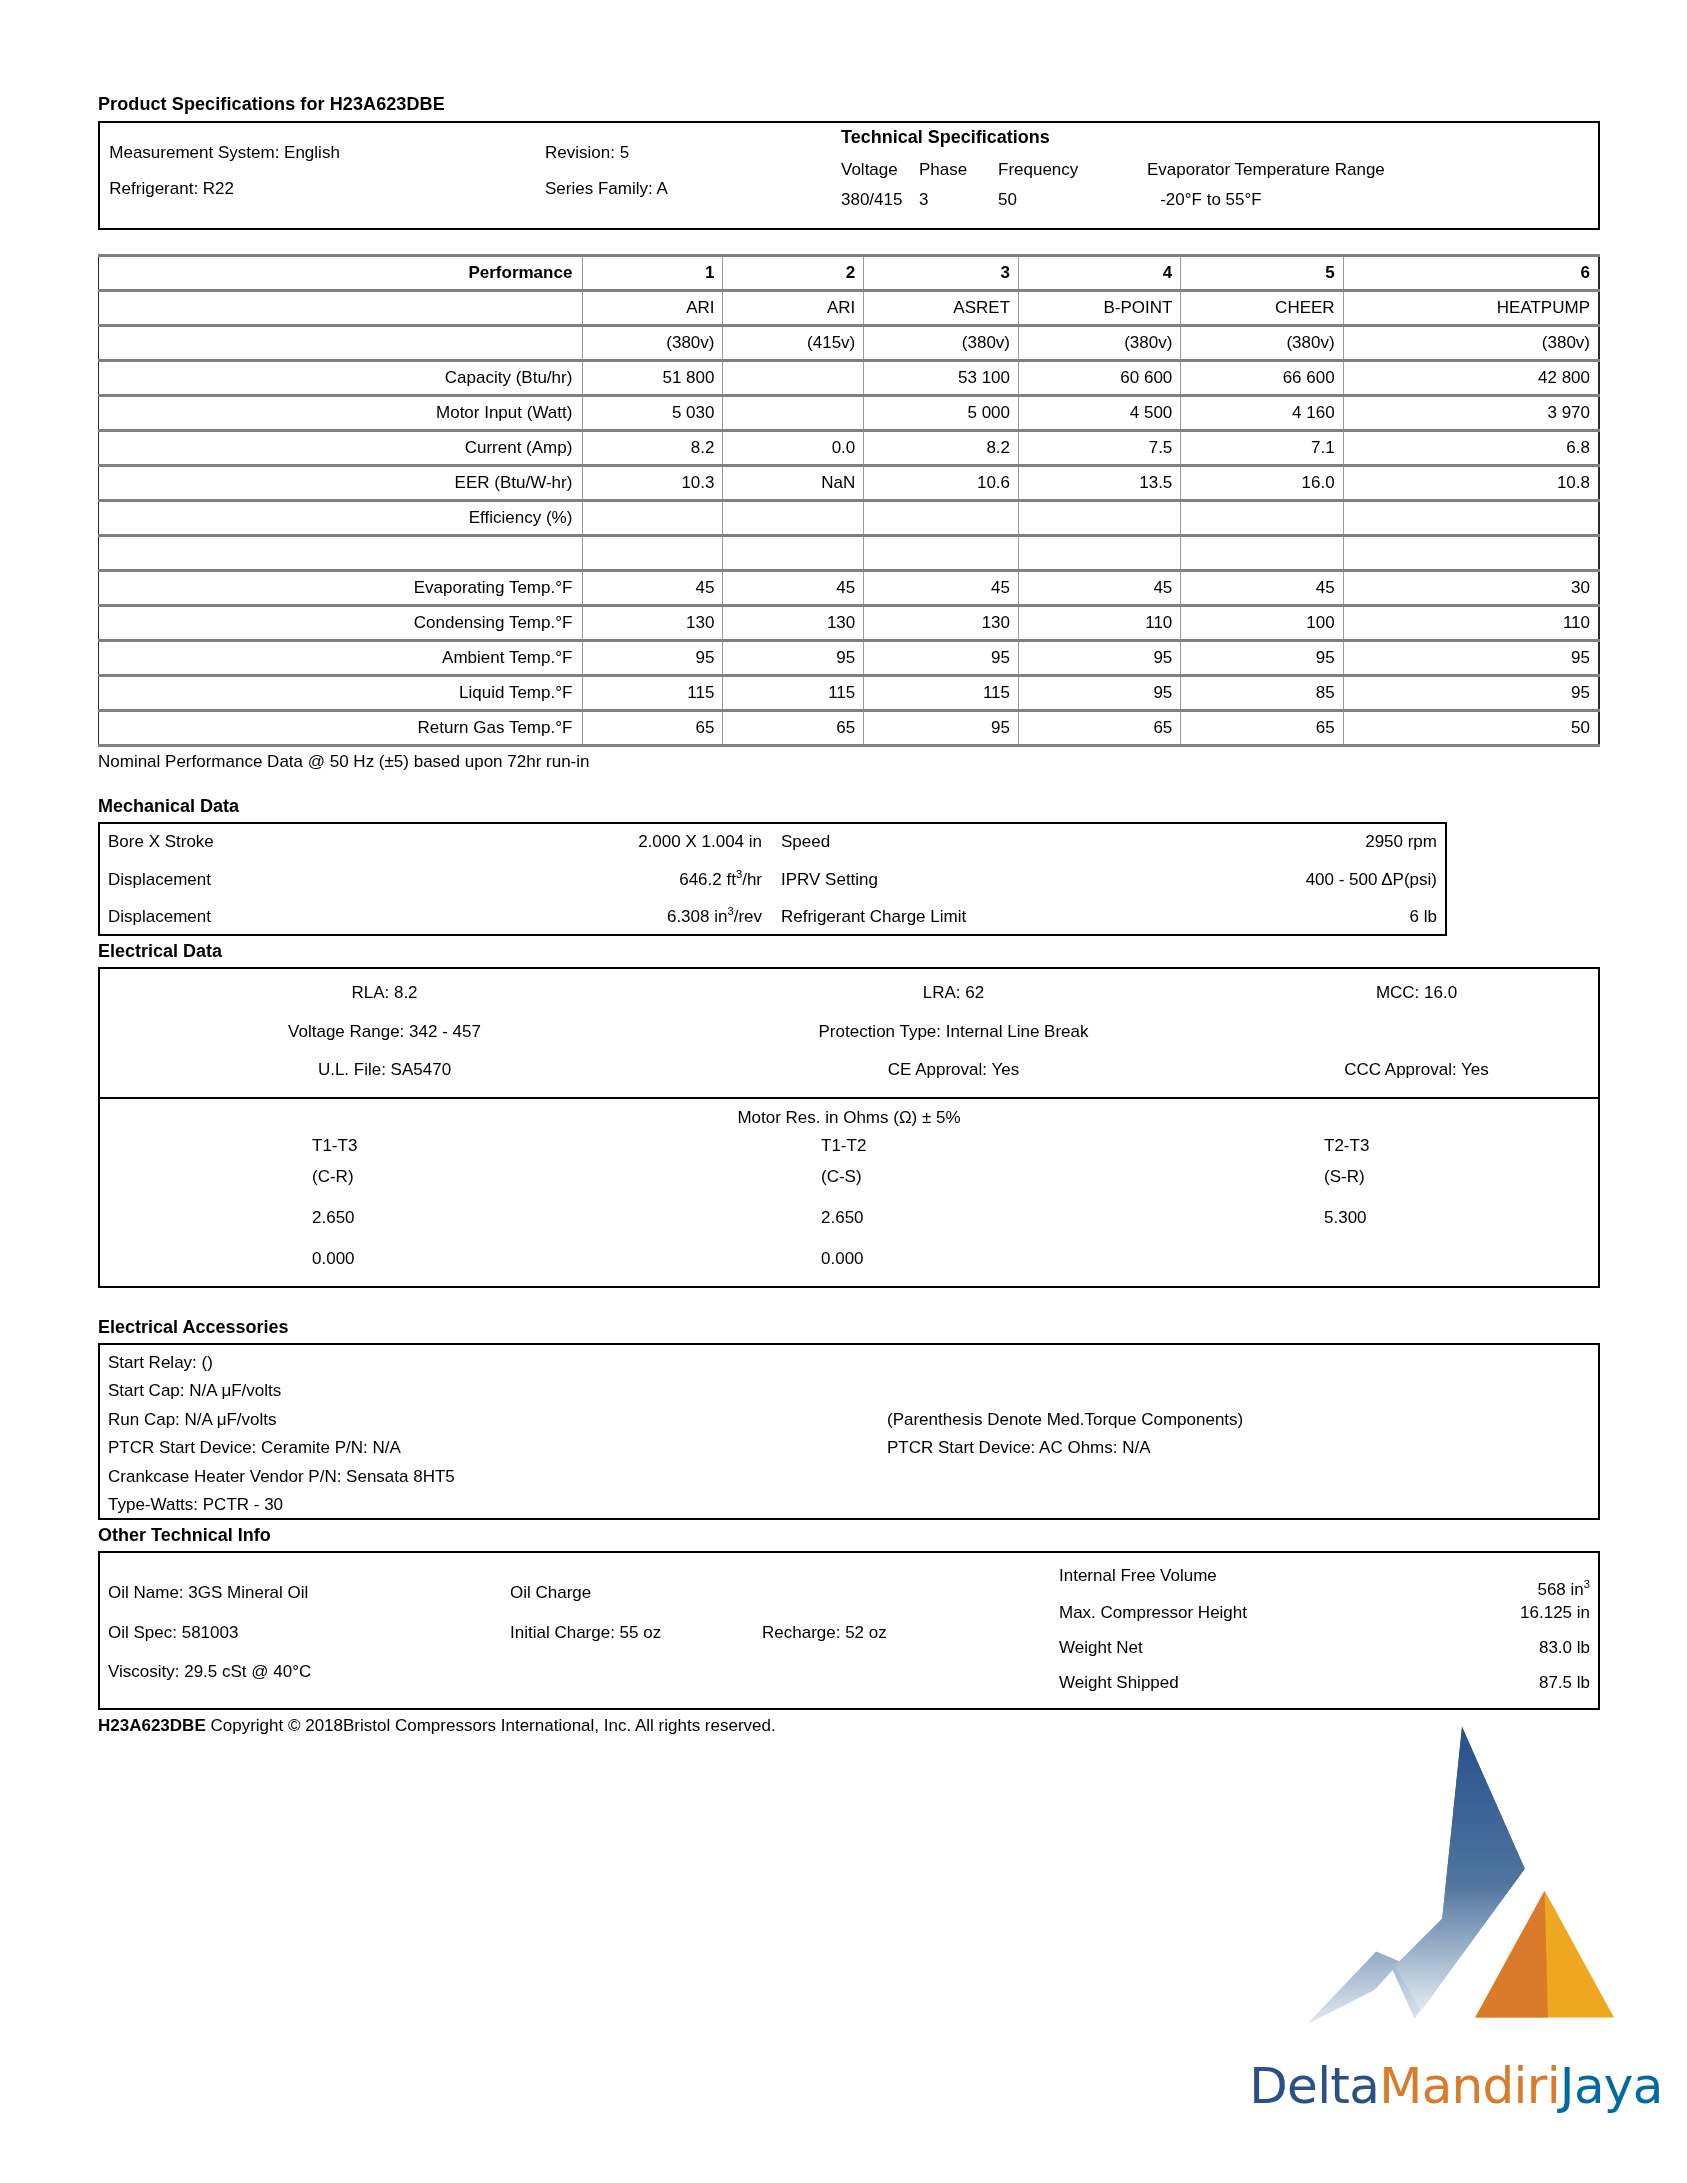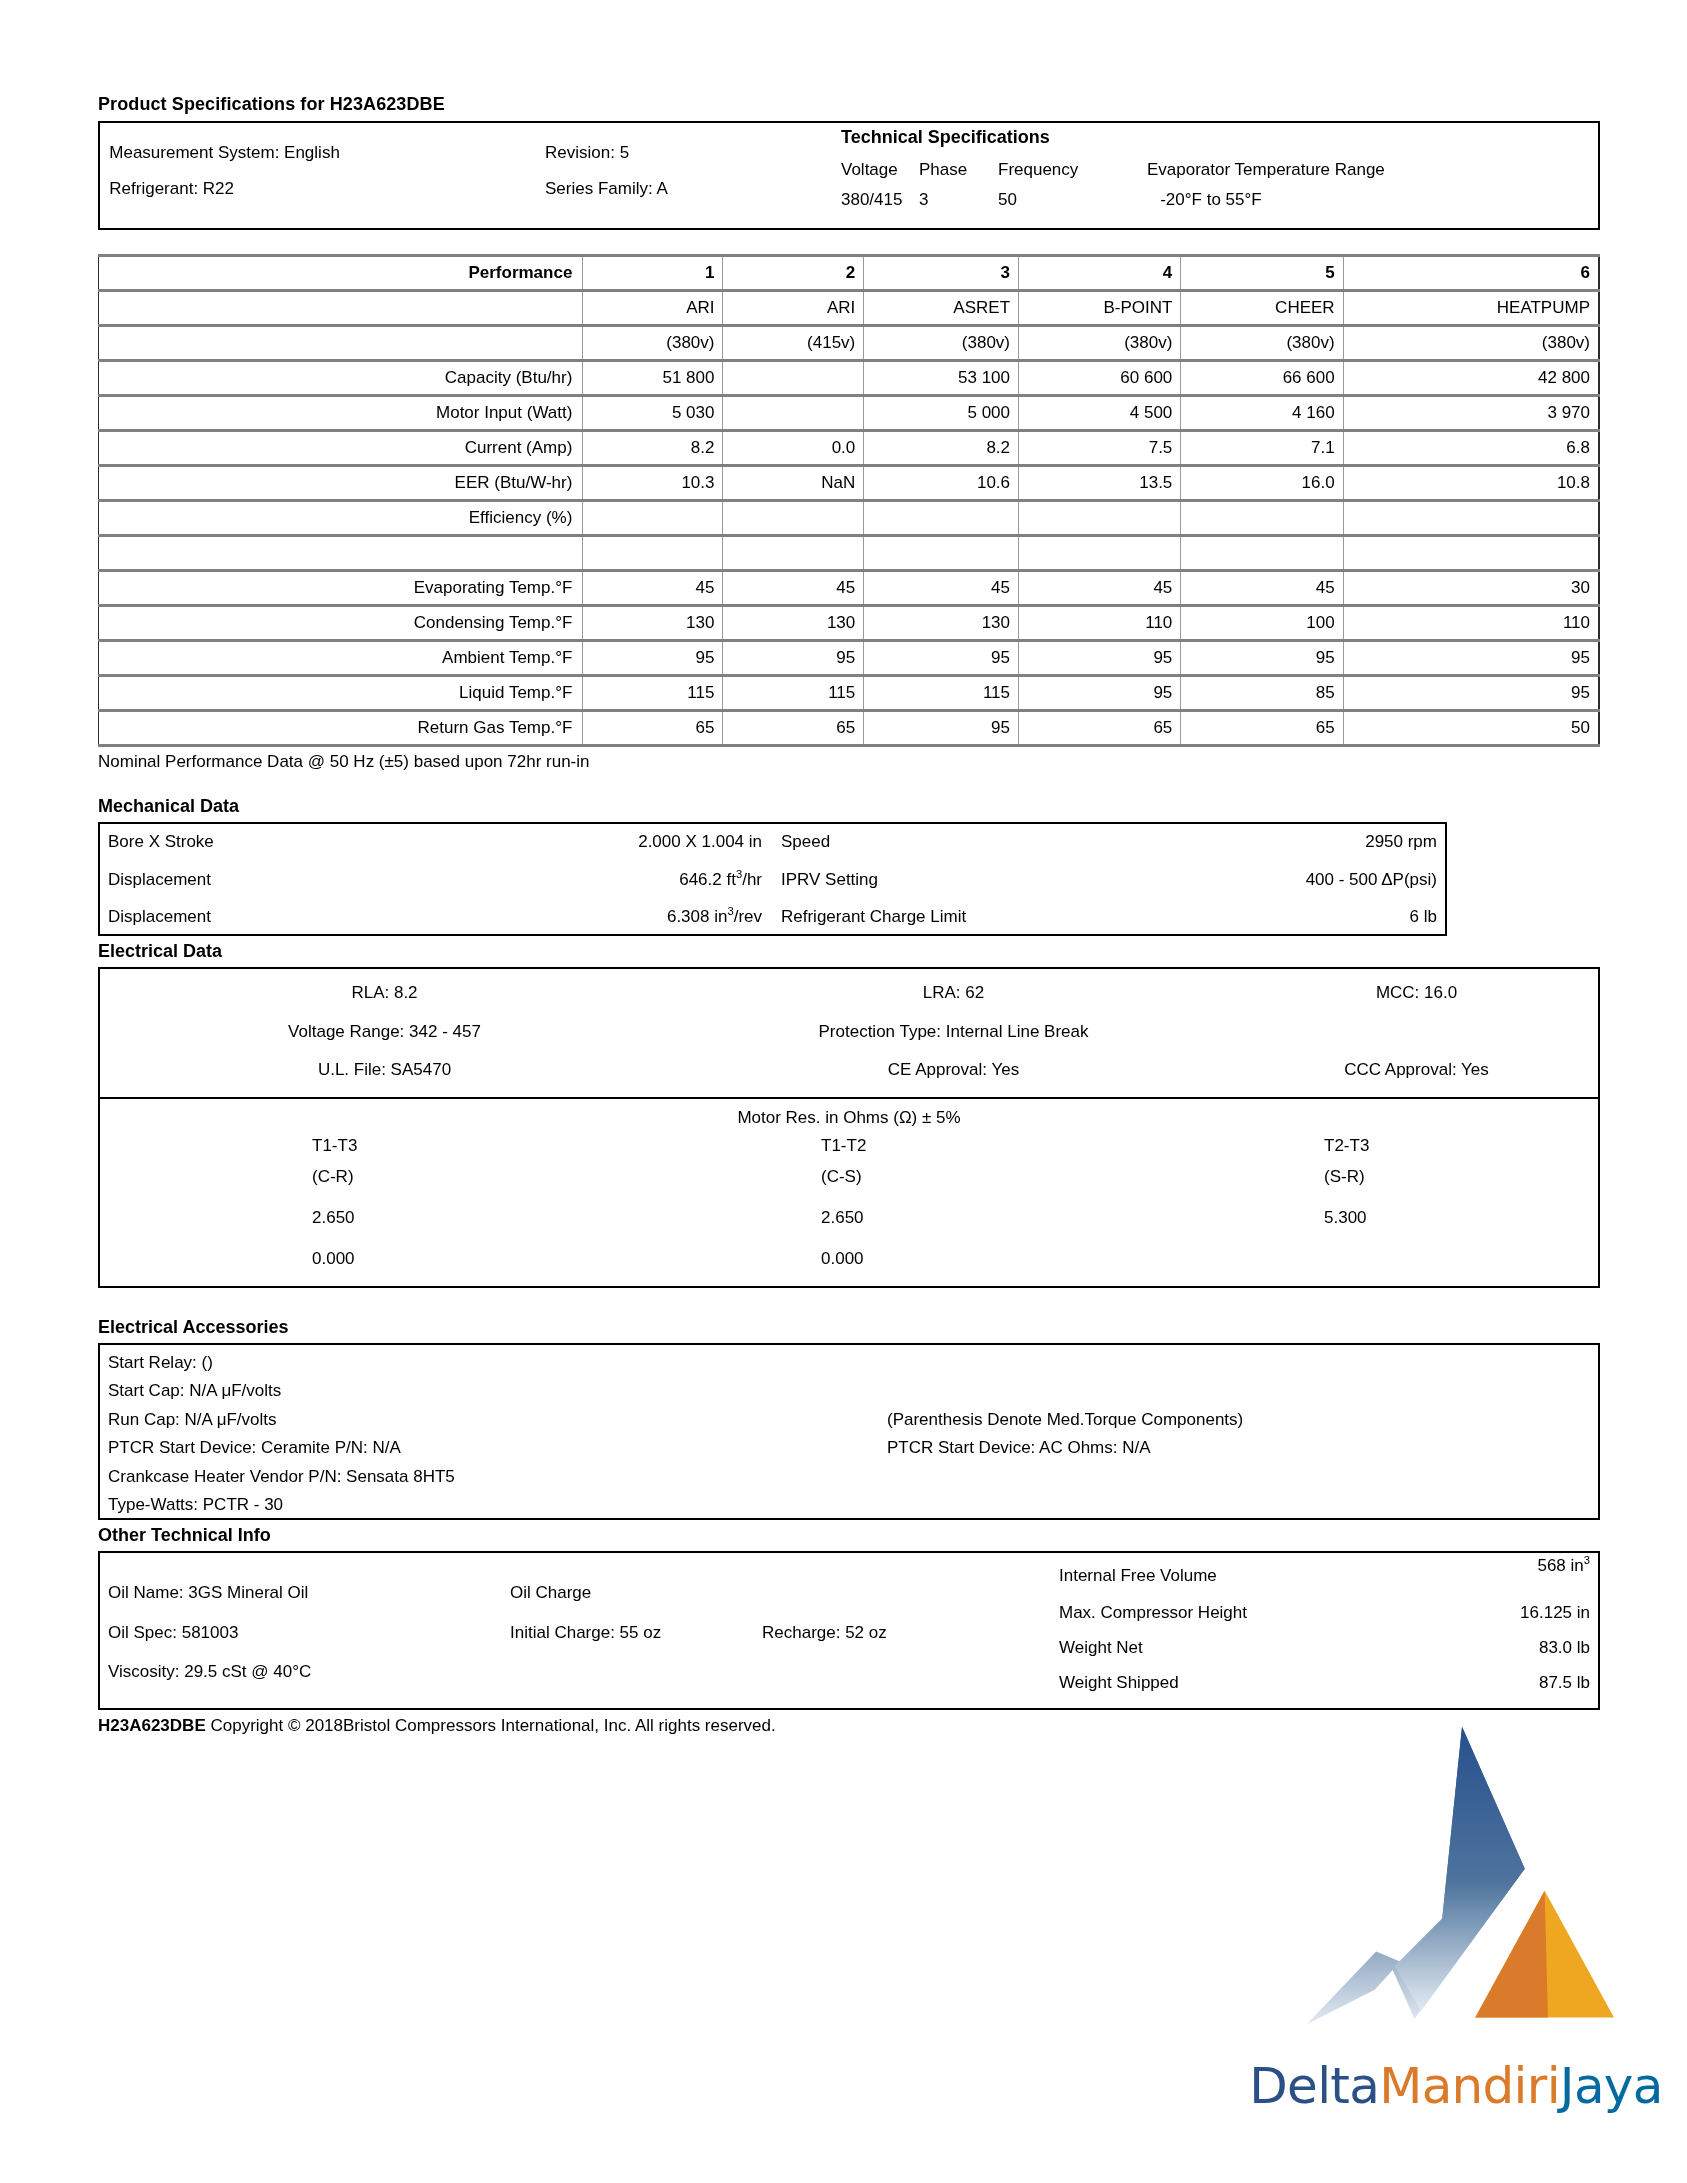--- a/index.html
+++ b/index.html
@@ -461,21 +461,21 @@
   <div class="section-title" style="margin-top:5.3px;">Other Technical Info</div>
   <div class="oti-box">
     <div class="oti-a" style="top:30px;">Oil Name: 3GS Mineral Oil</div>
     <div class="oti-a" style="top:70px;">Oil Spec: 581003</div>
     <div class="oti-a" style="top:109px;">Viscosity: 29.5 cSt @ 40°C</div>
     <div class="oti-b" style="top:30px;">Oil Charge</div>
     <div class="oti-b" style="top:70px;">Initial Charge: 55 oz</div>
     <div class="oti-c" style="top:70px;">Recharge: 52 oz</div>
 
     <div class="oti-d" style="top:13.2px;">Internal Free Volume</div>
-    <div class="oti-e" style="top:3px;"><span>568 in</span><sup>3</sup></div>
+    <div class="oti-e" style="top:27px;"><span>568 in</span><sup>3</sup></div>
 
     <div class="oti-d" style="top:50px;">Max. Compressor Height</div>
     <div class="oti-e" style="top:50px;">16.125 in</div>
 
     <div class="oti-d" style="top:85px;">Weight Net</div>
     <div class="oti-e" style="top:85px;">83.0 lb</div>
 
     <div class="oti-d" style="top:120px;">Weight Shipped</div>
     <div class="oti-e" style="top:120px;">87.5 lb</div>
   </div>

